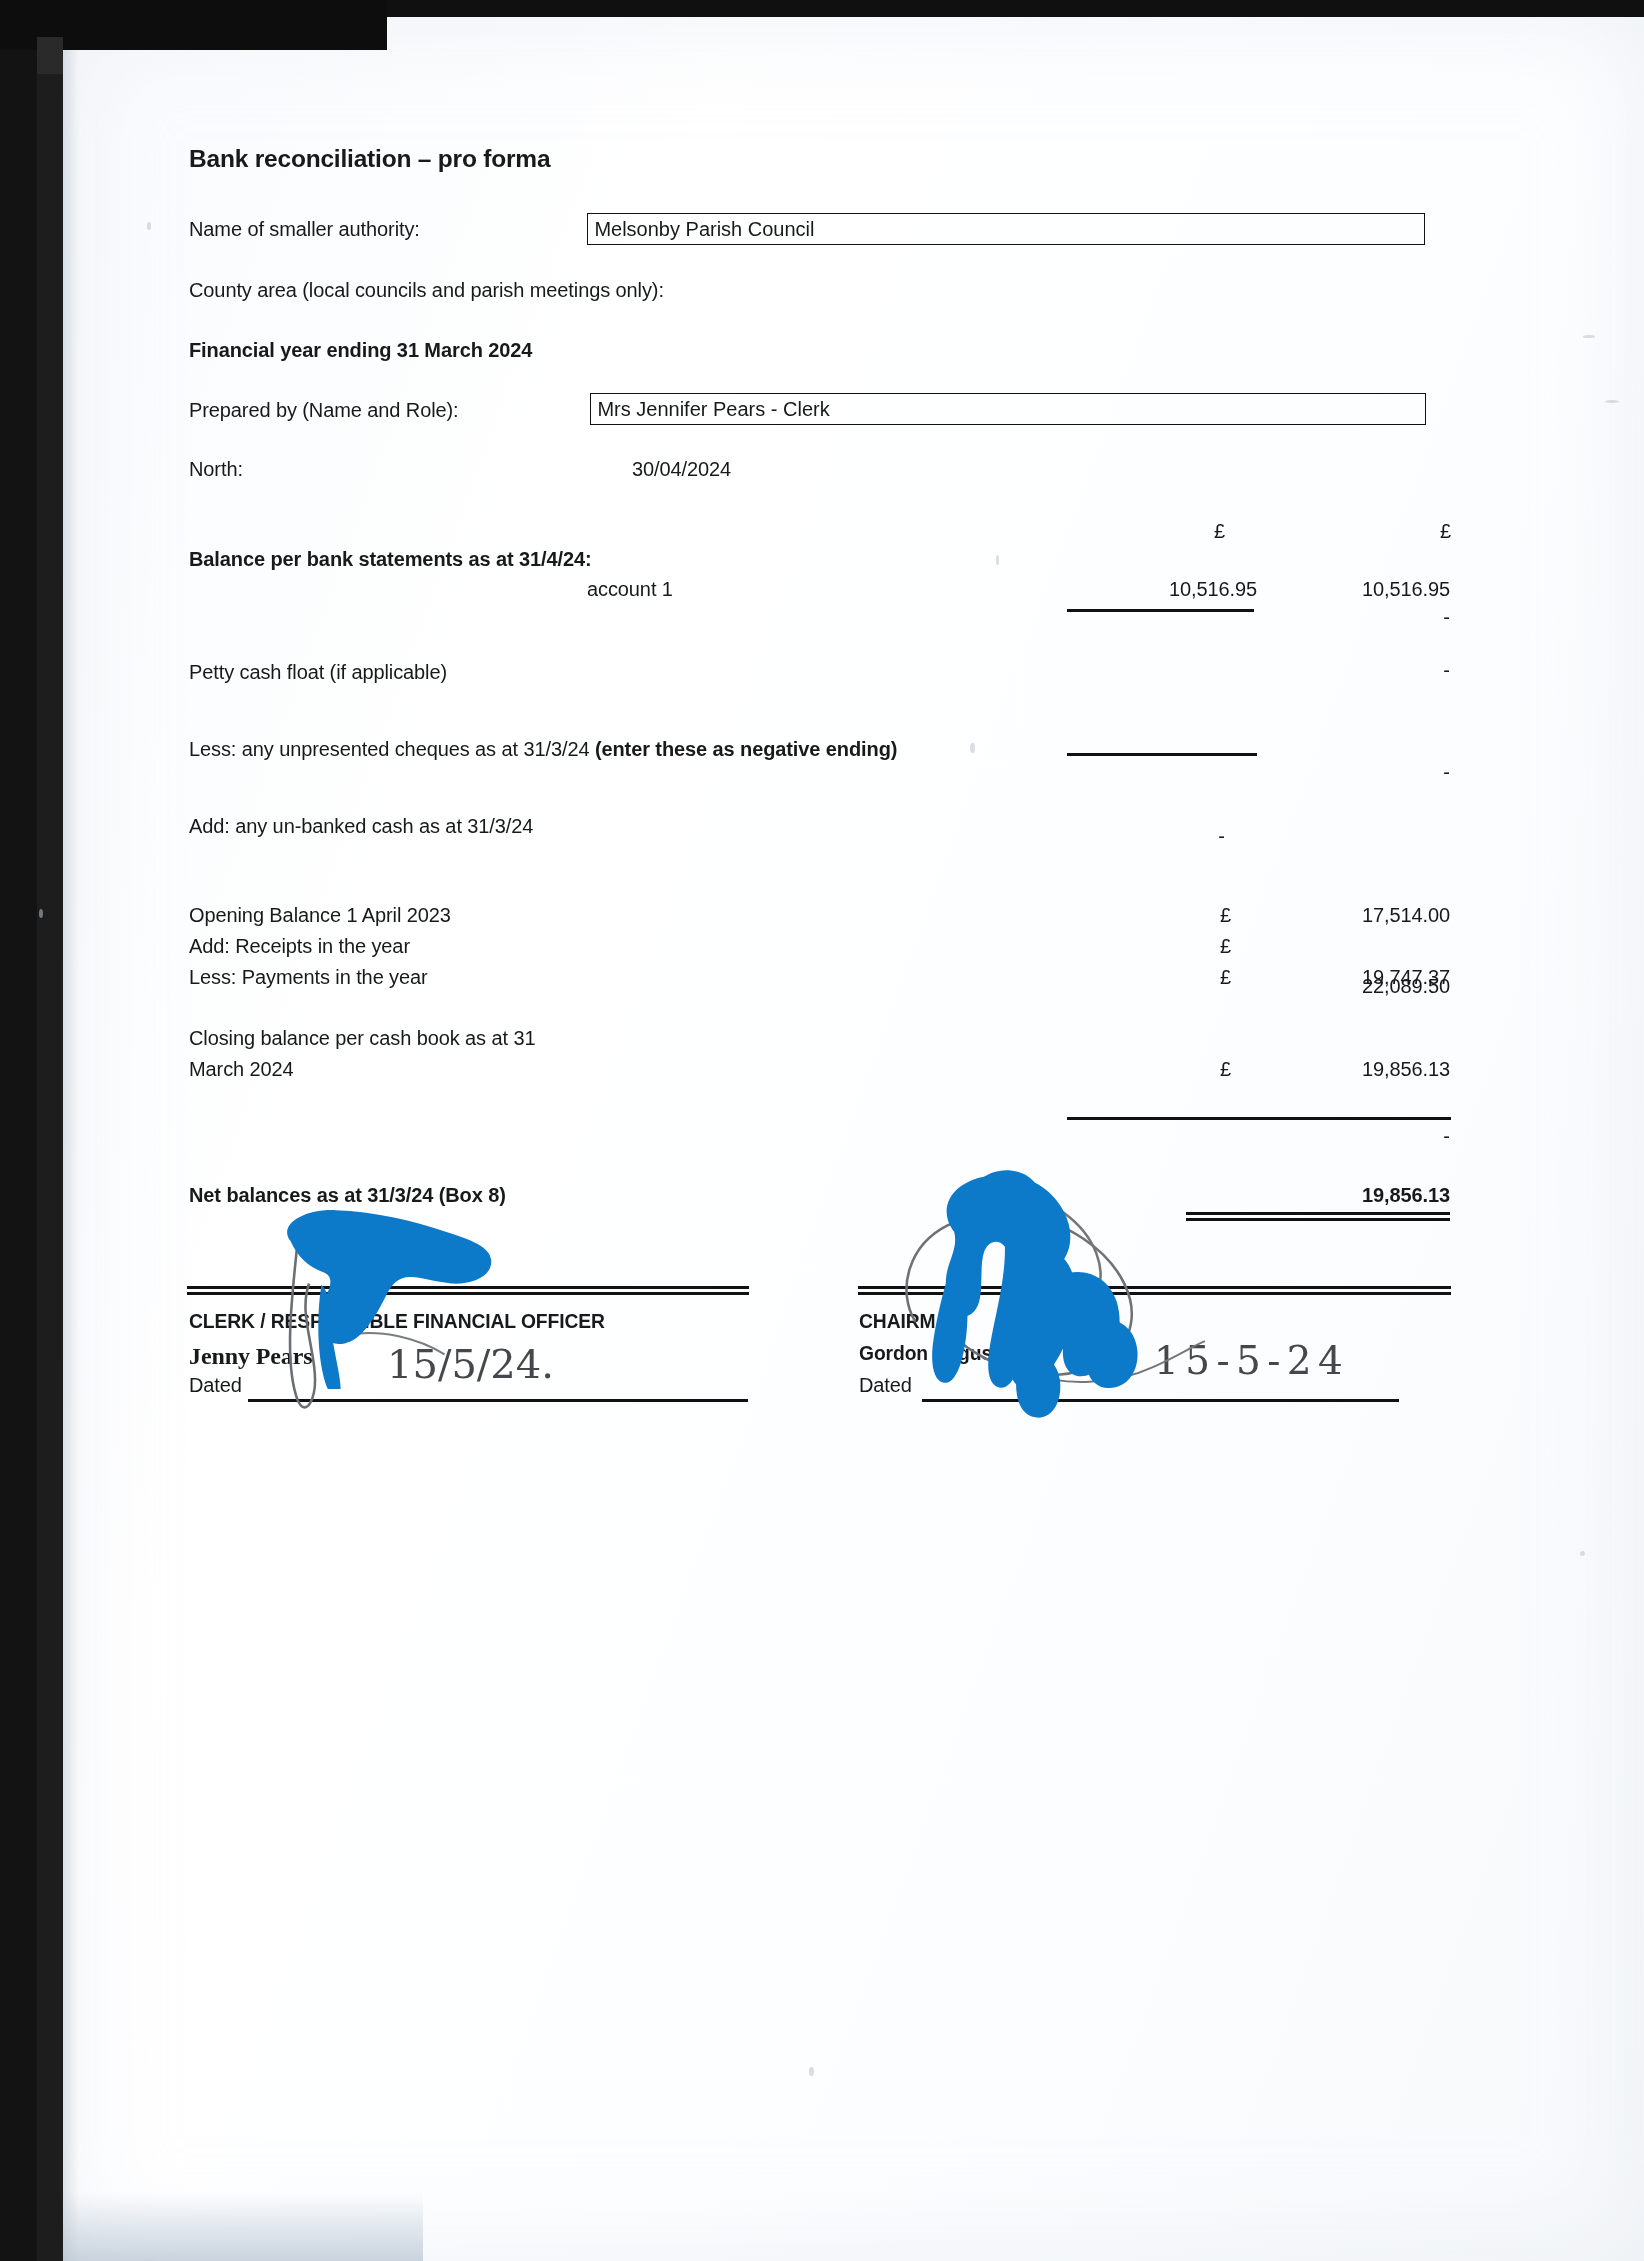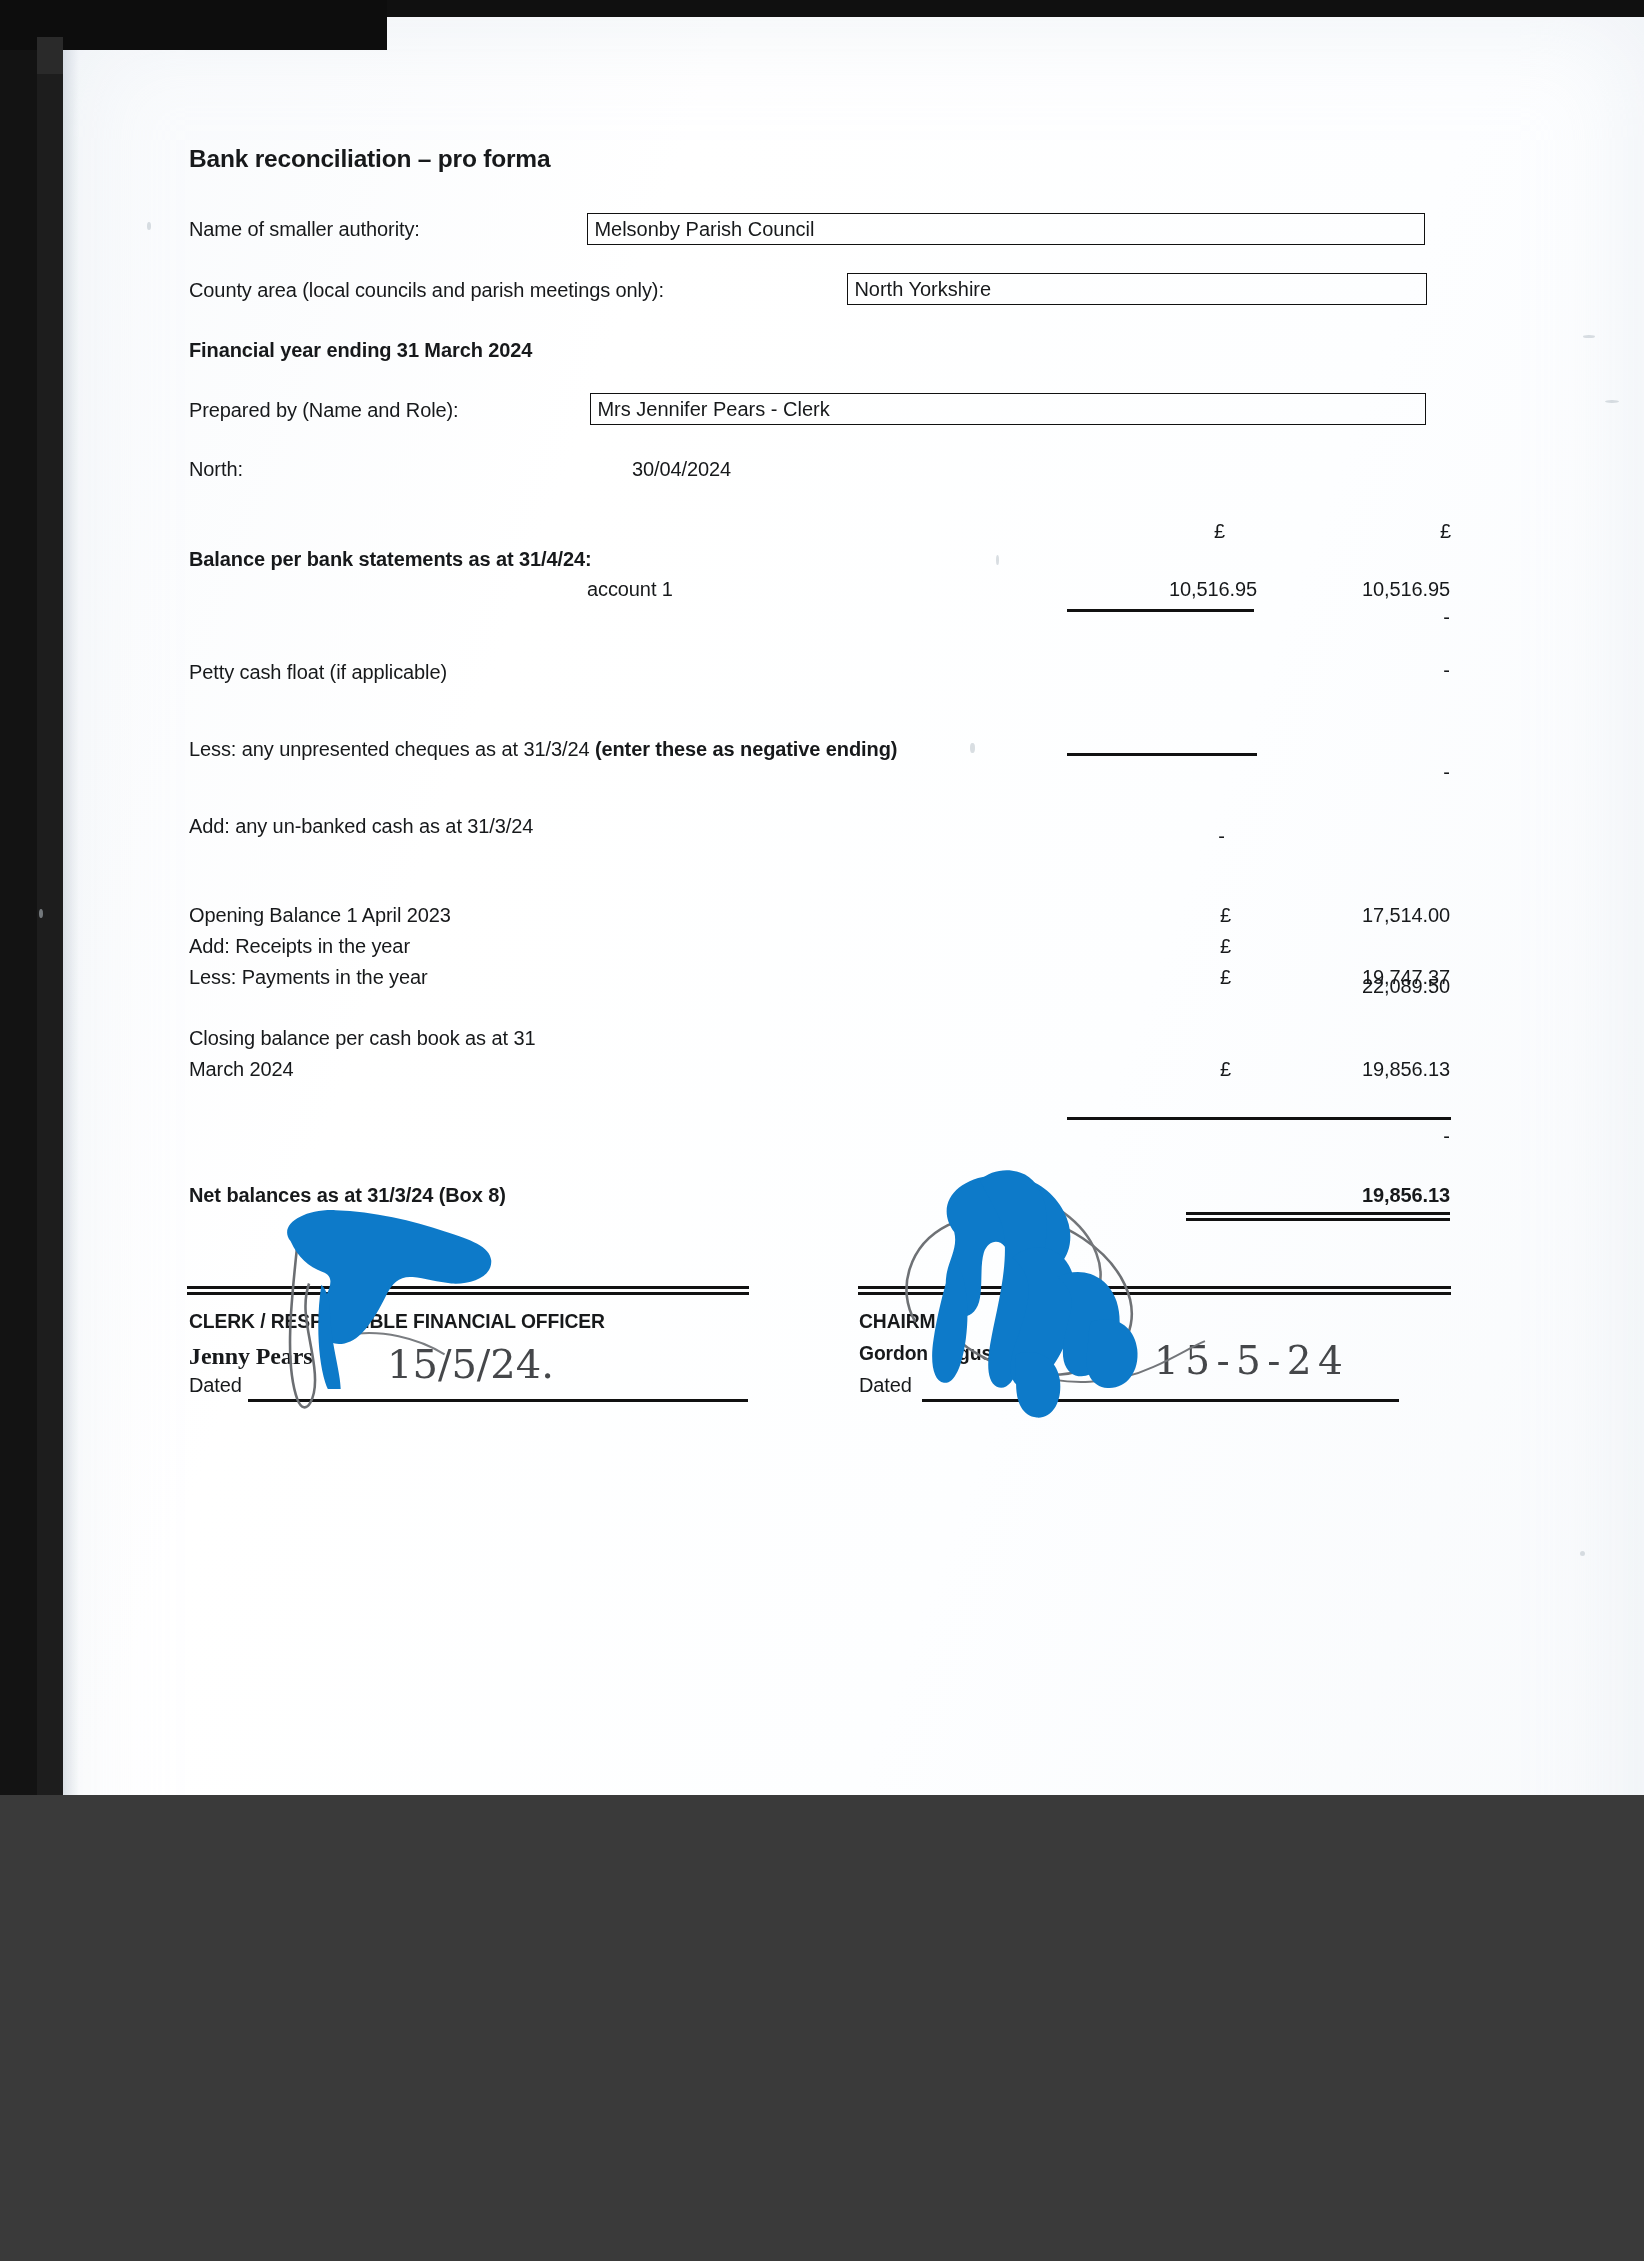--- a/index.html
+++ b/index.html
@@ -4,21 +4,21 @@
 <title>Bank reconciliation – pro forma</title>
 <style>
   html, body {
     margin: 0;
     padding: 0;
     background: #3a3a3a;
   }
   #scan {
     position: relative;
     width: 1644px;
-    height: 1795px;
+    height: 2261px;
     background: #1a1a1a;
     overflow: hidden;
     font-family: "Liberation Sans", sans-serif;
   }
   
   #paper {
     position: absolute;
     left: 62px;
     top: 17px;
     width: 1582px;
@@ -173,23 +173,20 @@
   <div id="doc">
 
     <div class="t title" style="left:189px; top:147px;">Bank reconciliation – pro forma</div>
 
     <div class="t" style="left:189px; top:219px;">Name of smaller authority:</div>
     <div class="fieldbox" style="left:587px; top:213px; width:838px; height:32px;">
       <span class="val">Melsonby Parish Council</span>
     </div>
 
     <div class="t" style="left:189px; top:280px;">County area (local councils and parish meetings only):</div>
-    <div class="fieldbox" style="left:847px; top:273px; width:580px; height:32px;">
-      <span class="val">North Yorkshire</span>
-    </div>
 
     <div class="t b" style="left:189px; top:340px;">Financial year ending 31 March 2024</div>
 
     <div class="t" style="left:189px; top:400px;">Prepared by (Name and Role):</div>
     <div class="fieldbox" style="left:590px; top:393px; width:836px; height:32px;">
       <span class="val">Mrs Jennifer Pears - Clerk</span>
     </div>
 
     <div class="t" style="left:189px; top:459px;">North:</div>
     <div class="t" style="left:632px; top:459px;">30/04/2024</div>

